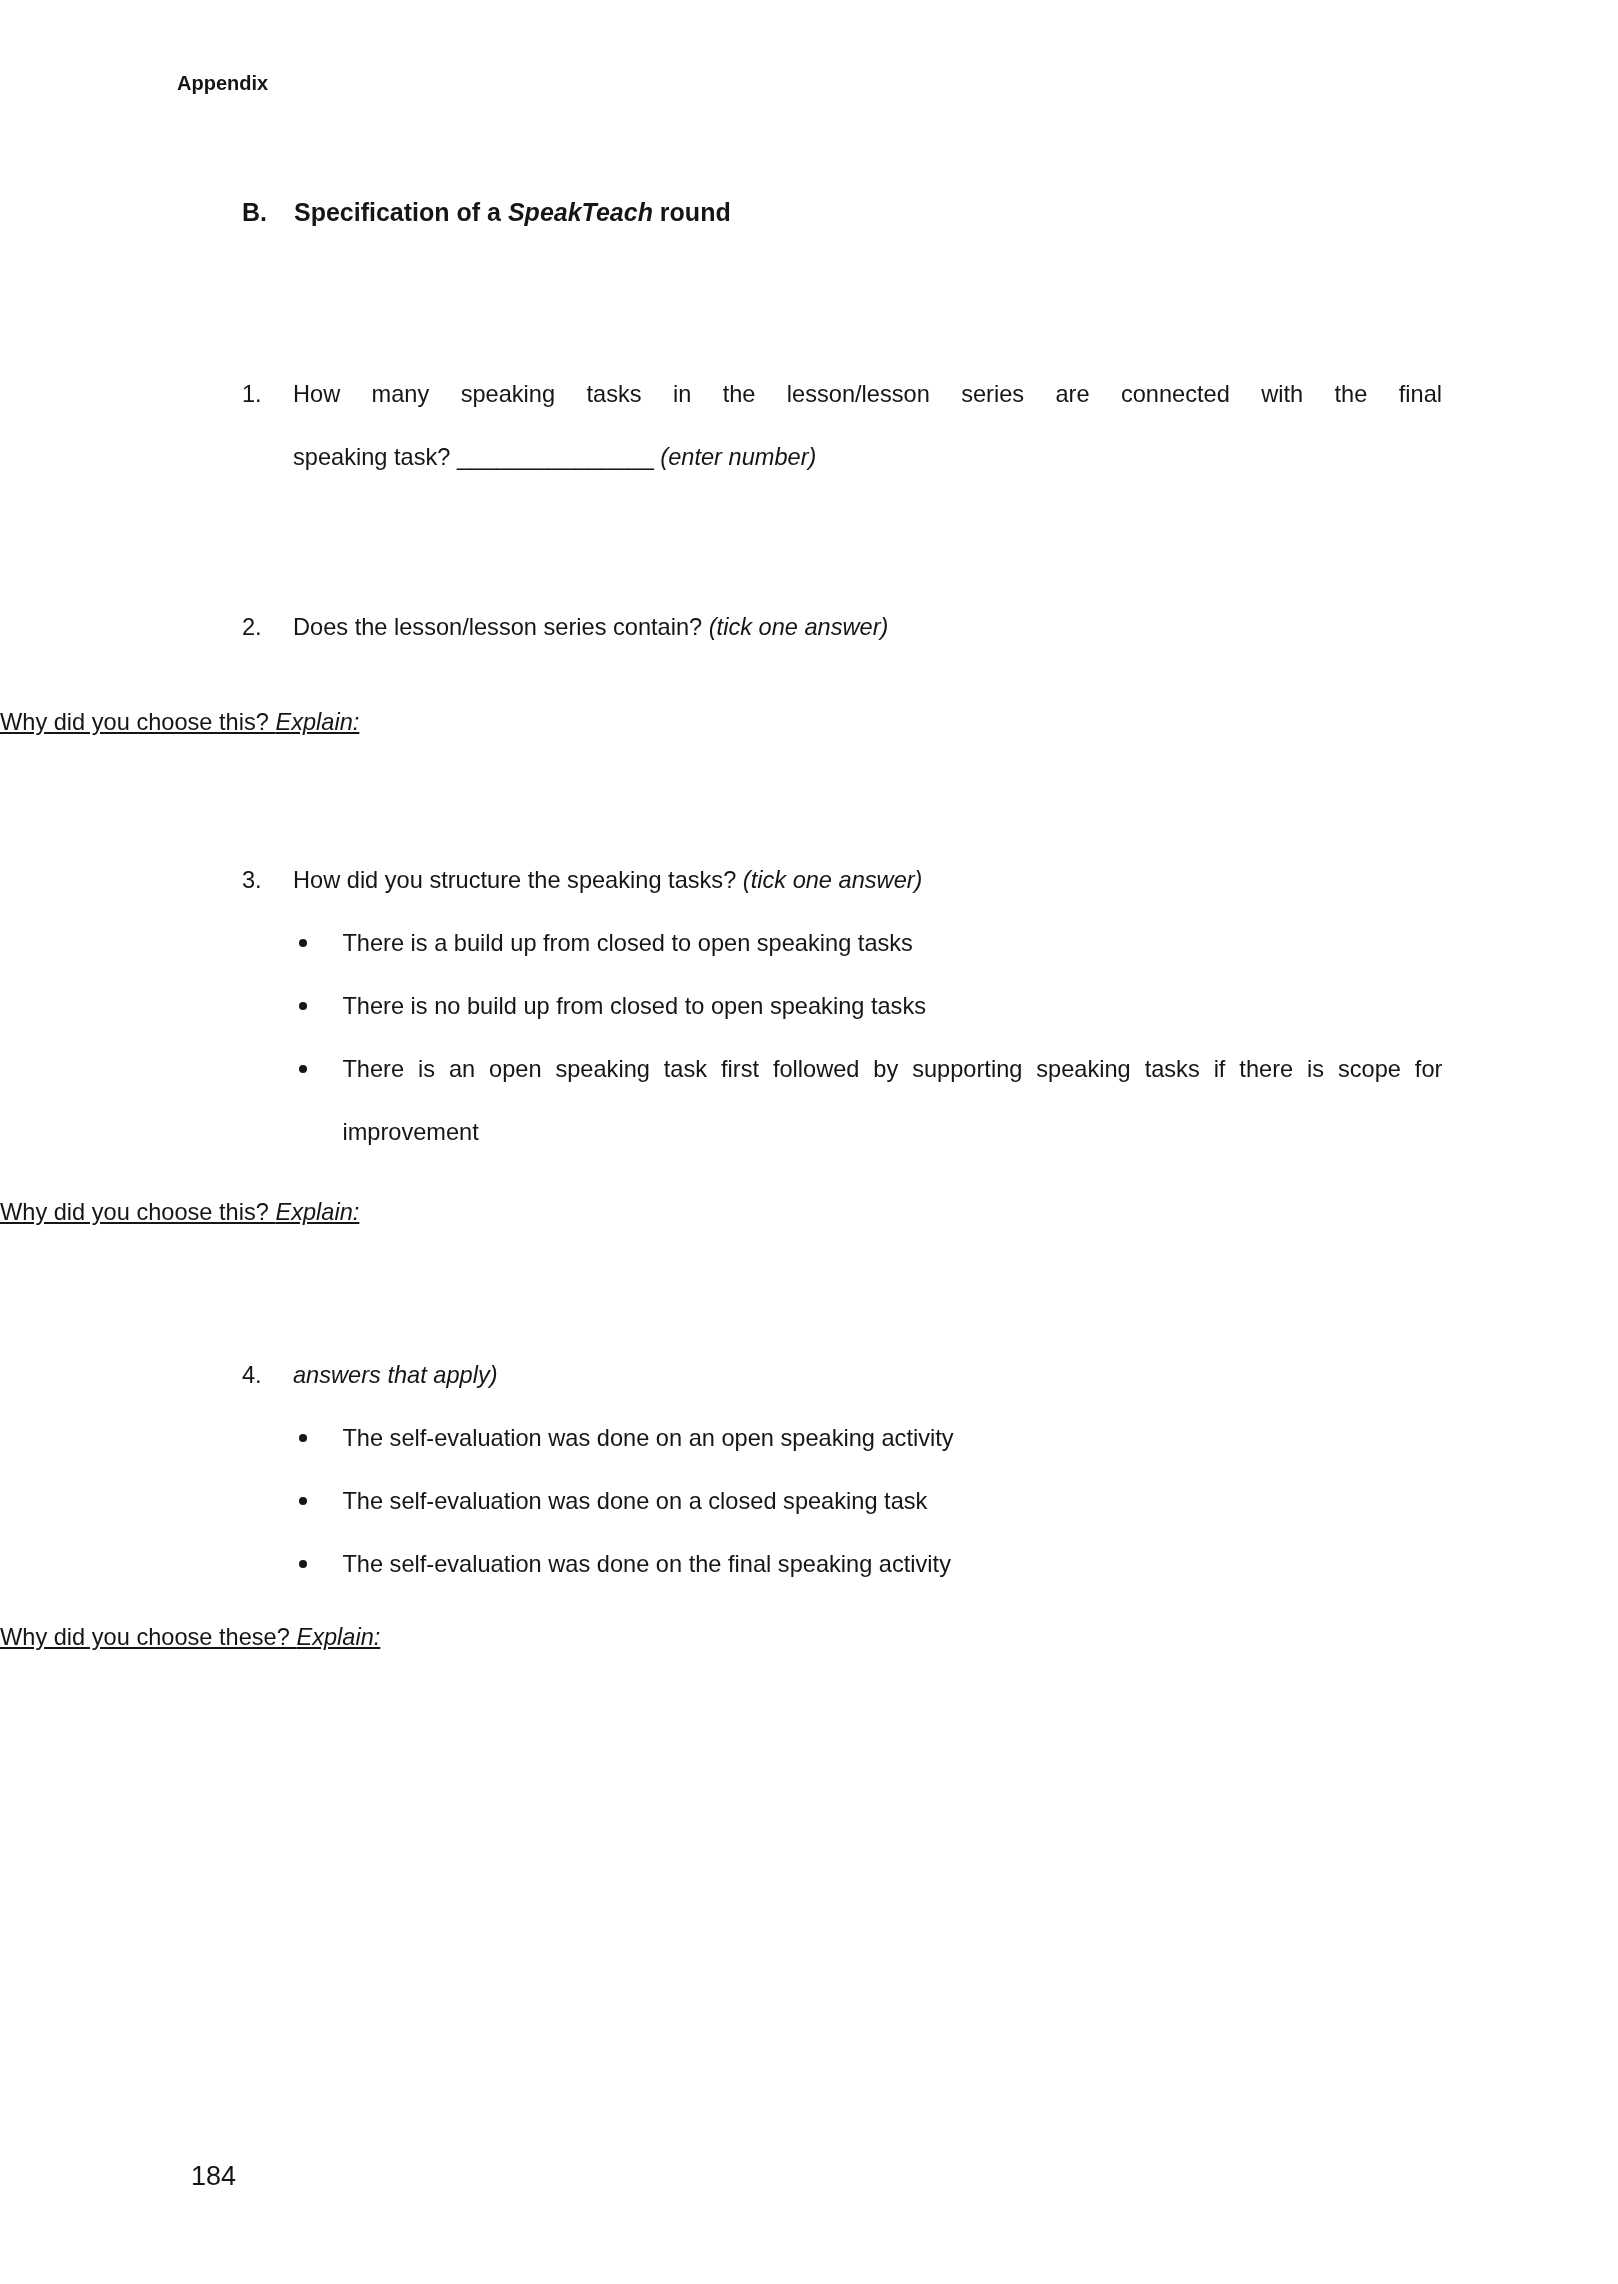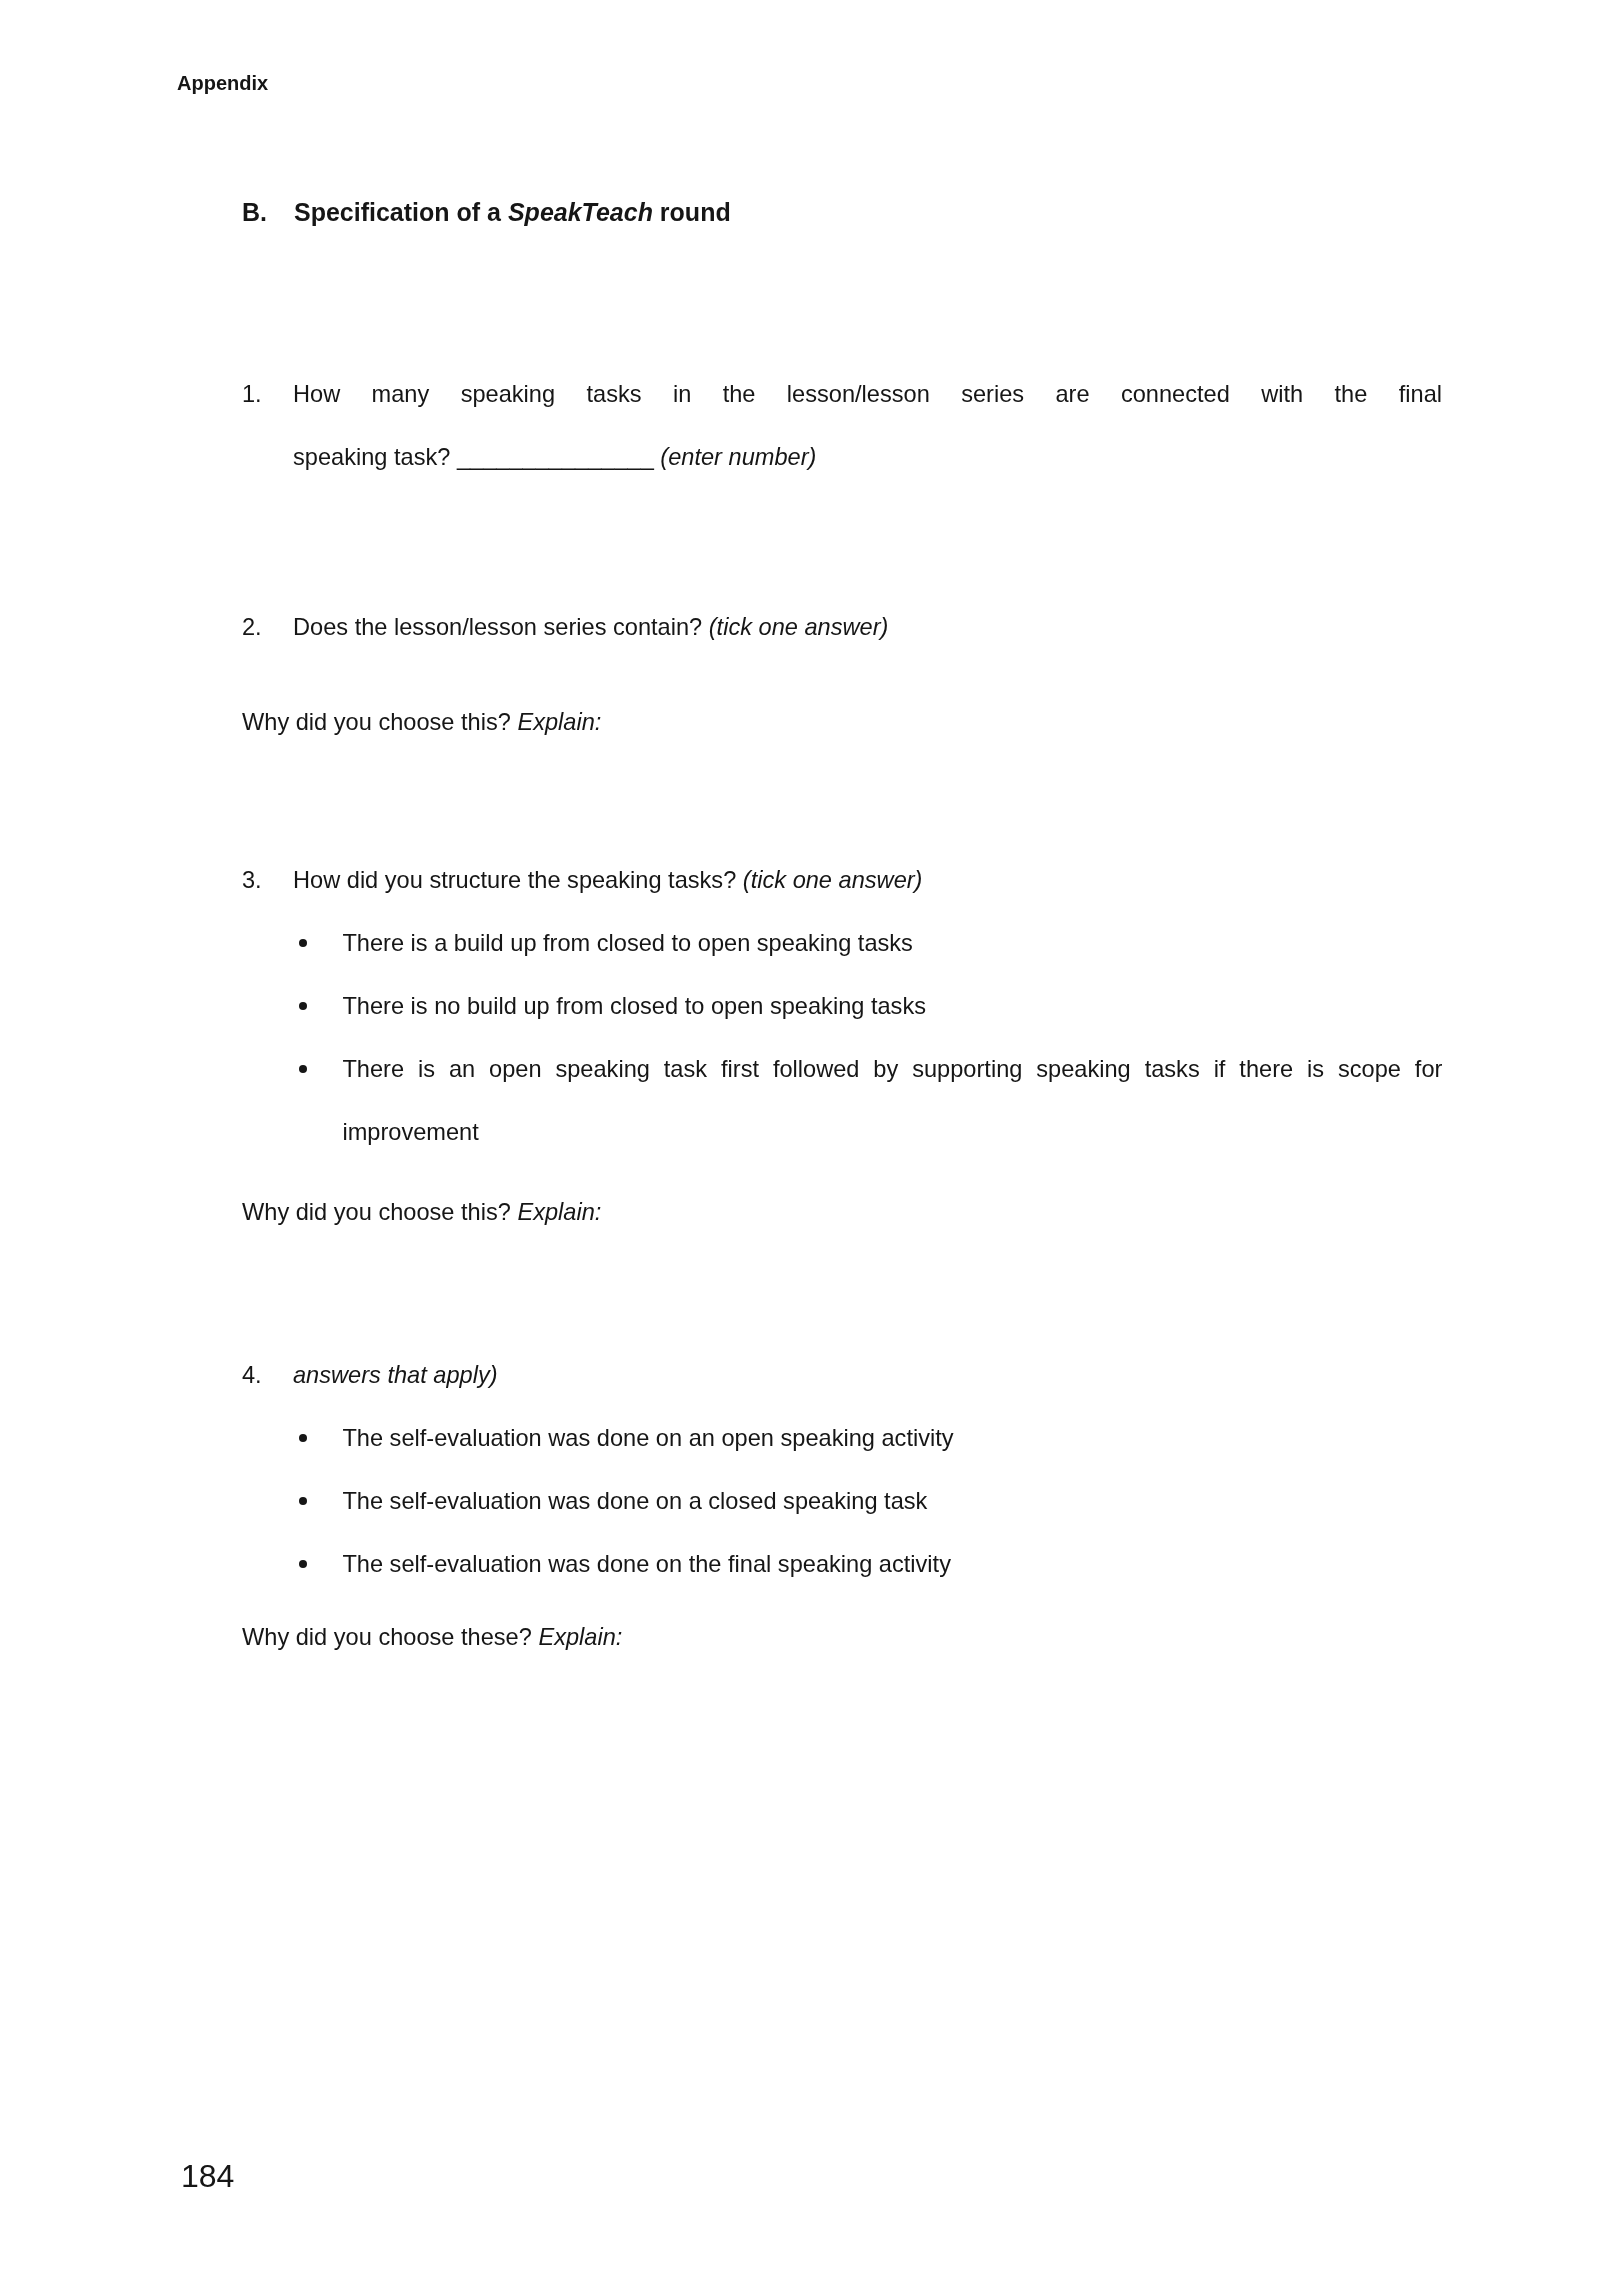--- a/index.html
+++ b/index.html
@@ -81,31 +81,31 @@
     margin-top: 27px;
     margin-left: 6px;
     margin-right: 35px;
   }
   .bullet-text {
     width: 1100px;
     text-align: justify;
   }
 
   .followup {
-    margin-left: 242px;
+    text-decoration: underline;
   }
   .fu1 { margin-top: 32px; }
   .fu2 { margin-top: 16.7px; }
   .fu3 { margin-top: 10px; }
 
   .page-number {
     position: absolute;
-    left: 181px;
+    left: 191px;
     top: 2160px;
-    font-size: 32px;
+    font-size: 27px;
     line-height: 32px;
   }
 </style>
 </head>
 <body>
 
 <div class="page">
 
   <div class="appendix-header">Appendix</div>
 

